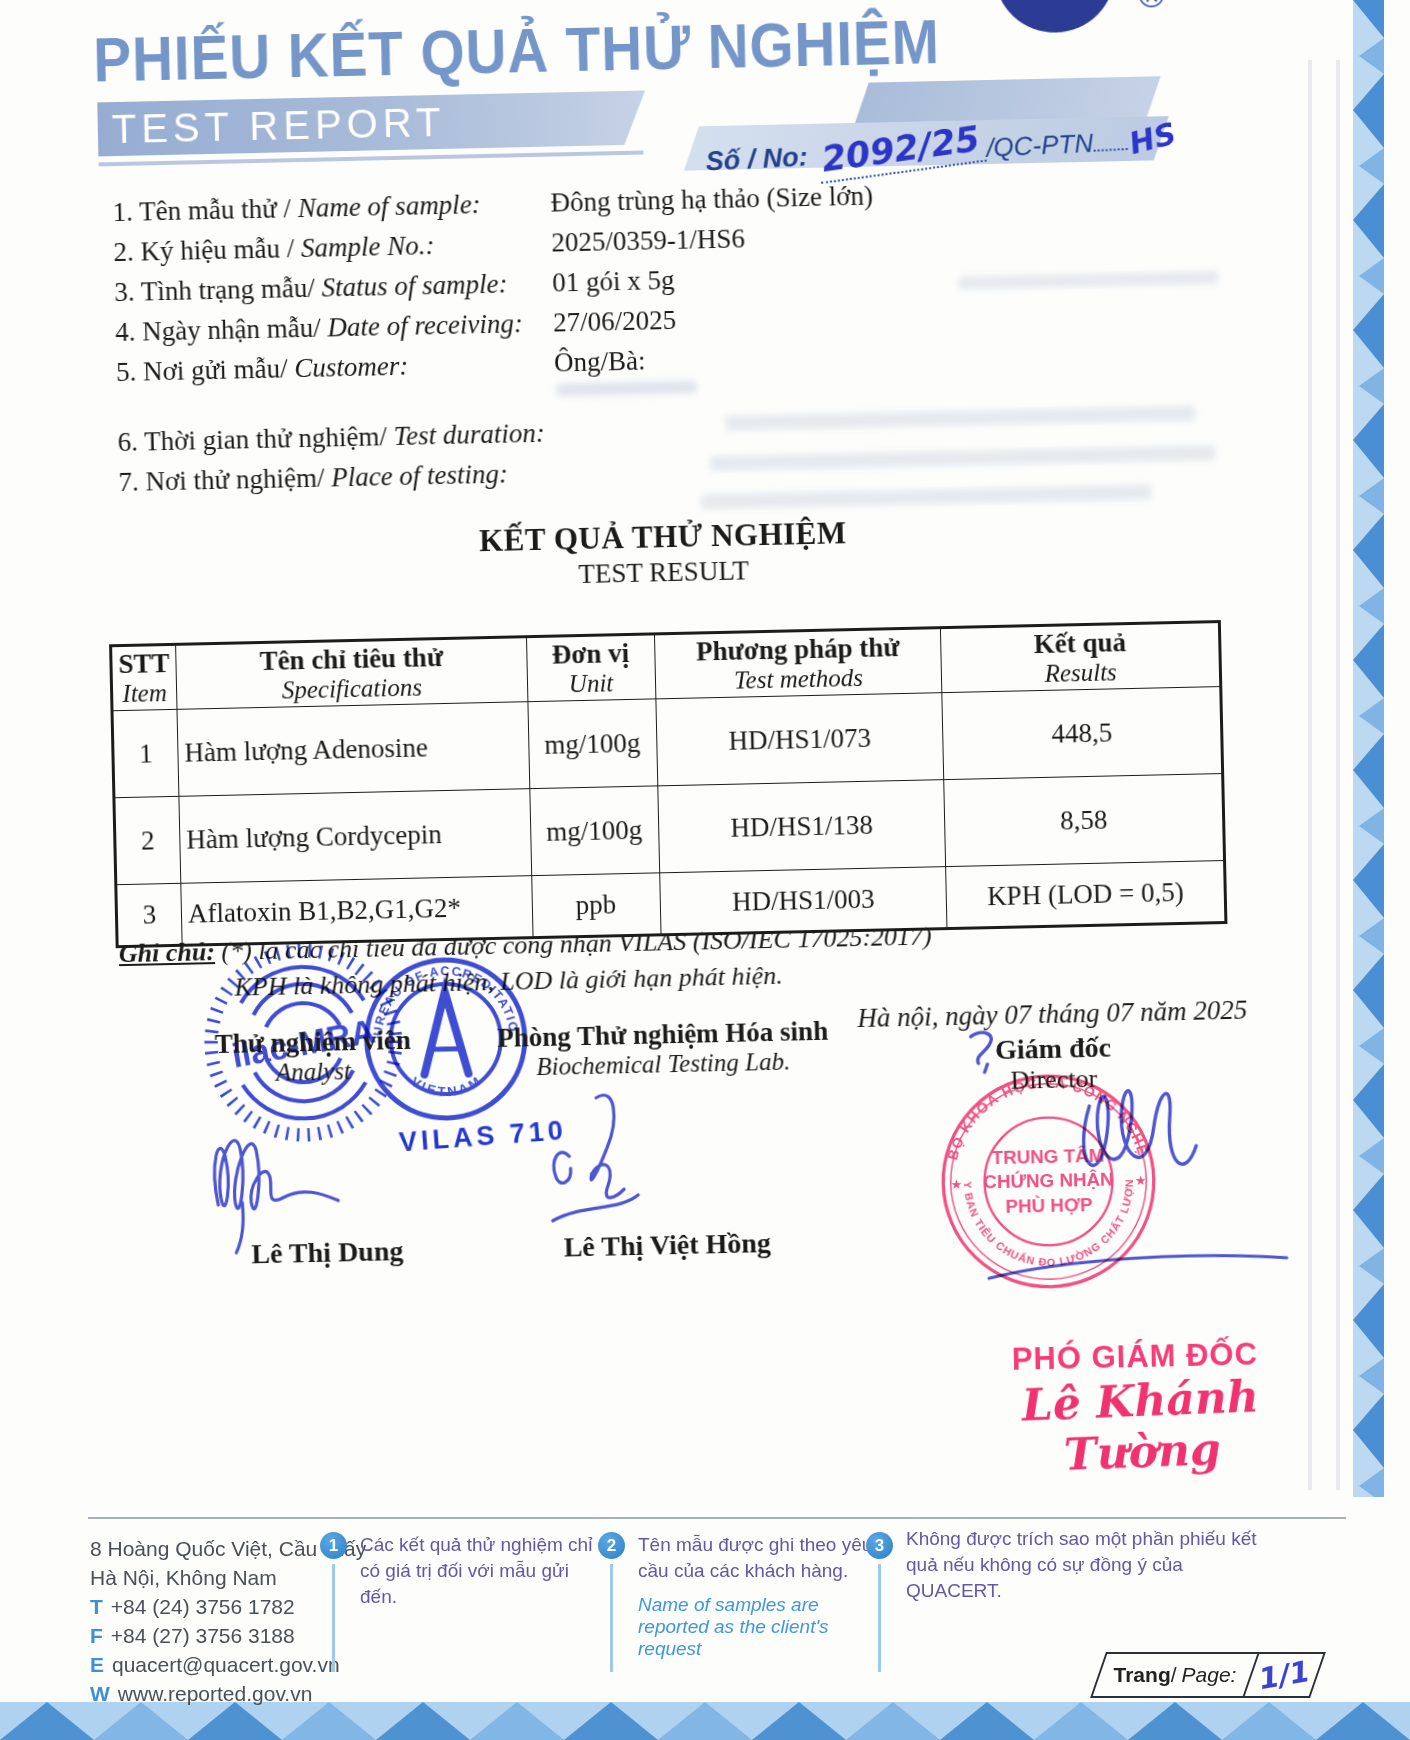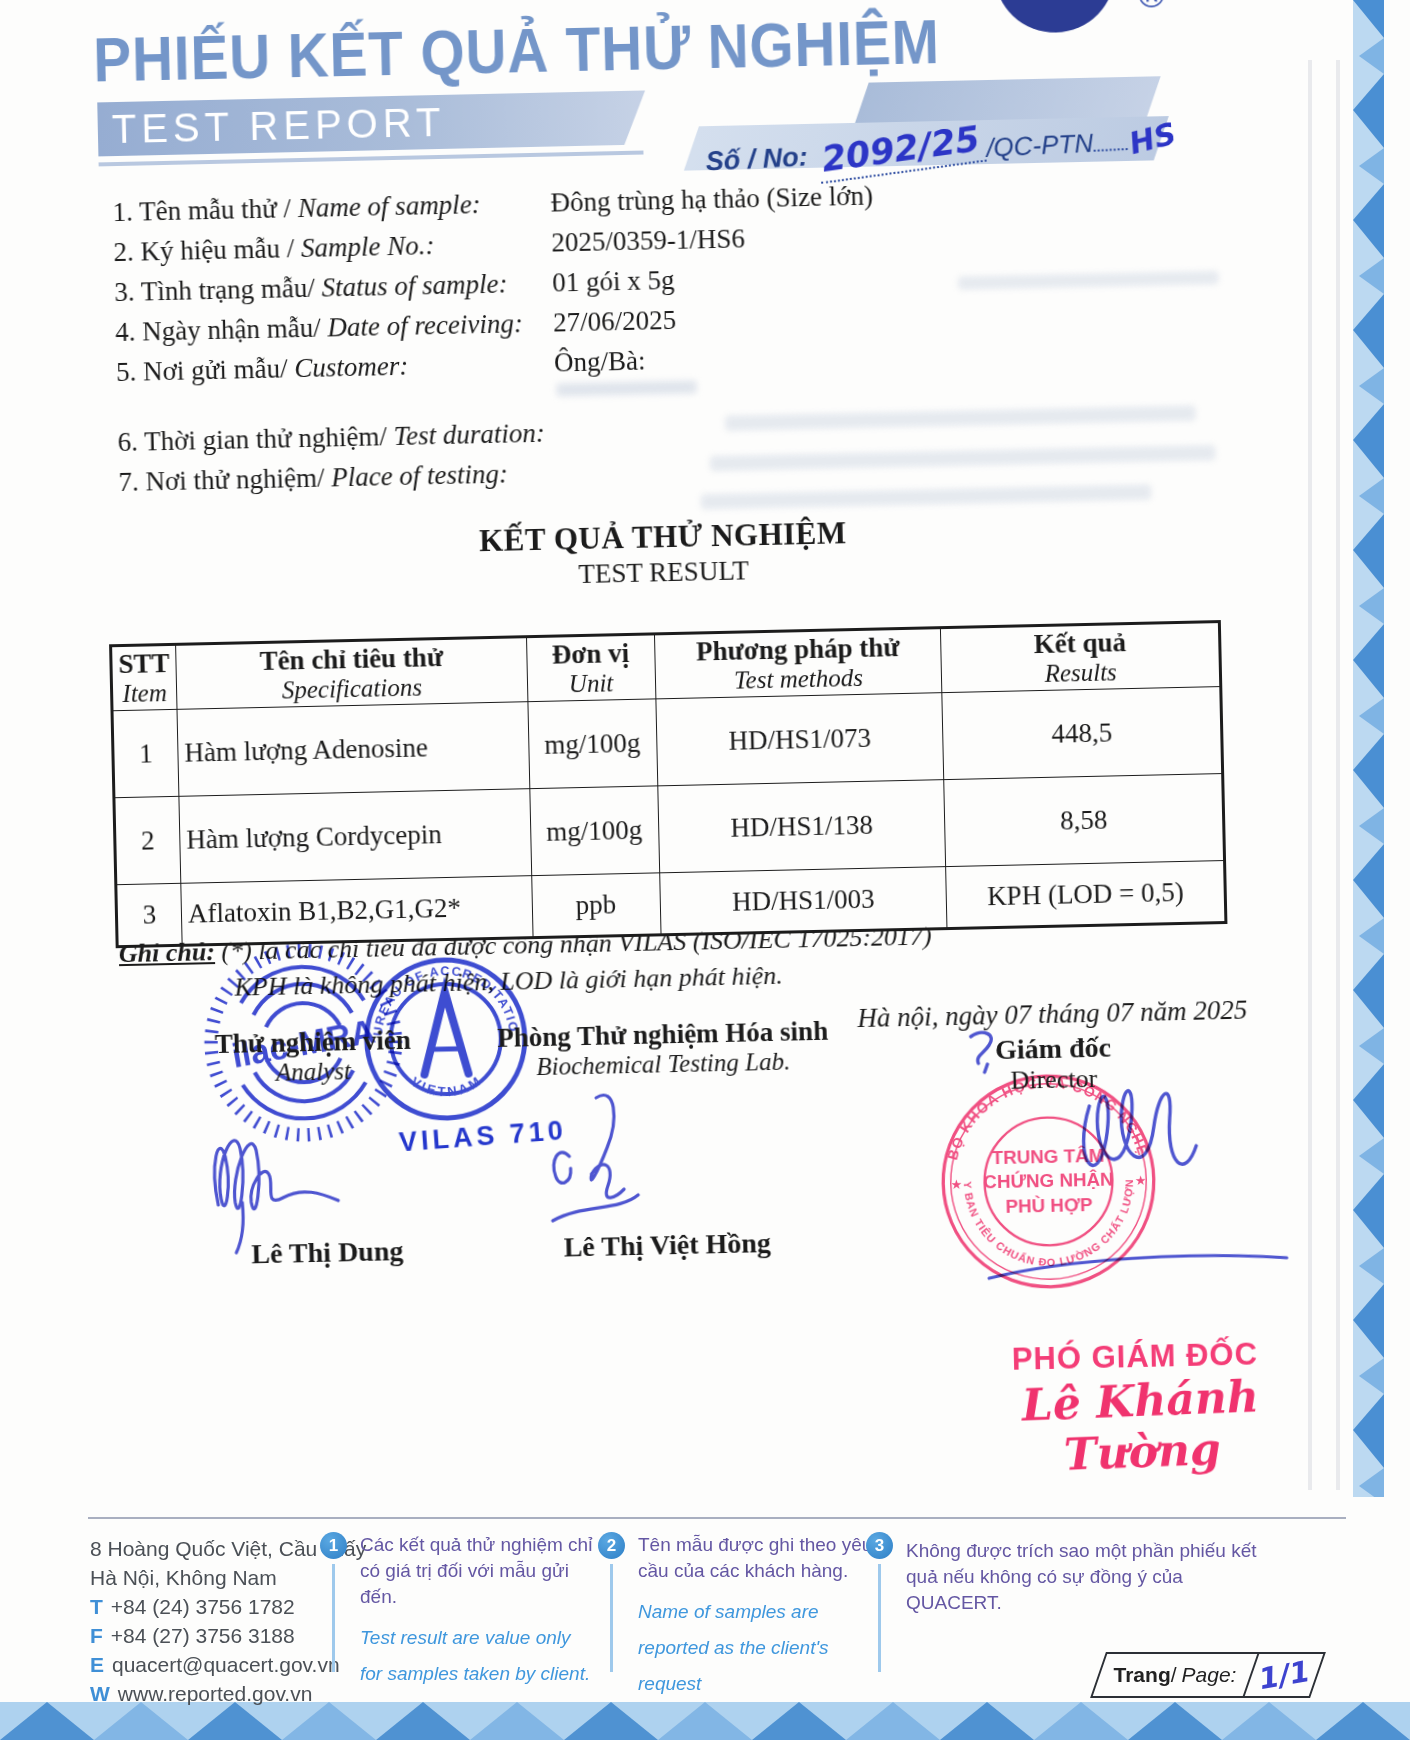--- a/index.html
+++ b/index.html
@@ -124,21 +124,21 @@
   .addr { position:absolute; left:90px; top:8px; font-size:21px; color:#4b5056;
     line-height:29px; }
   .addr .k { color:#3f8fd6; font-weight:bold; margin-right:8px; }
   .fnote-circle { position:absolute; width:27px; height:27px; border-radius:50%;
     background:radial-gradient(circle at 35% 30%,#5aa8e2,#2e7fc6); color:#fff;
     font-size:17px; font-weight:bold; display:flex; align-items:center;
     justify-content:center; }
   .fnote-line { position:absolute; width:2.5px; background:#9ec9ec; }
   .fnote { position:absolute; font-size:19px; }
   .fnote .vi { color:#6457a3; line-height:26px; }
-  .fnote .en { color:#3f97dd; font-style:italic; line-height:36px; margin-top:10px; }
+  .fnote .en { color:#3f97dd; font-style:italic; line-height:22px; margin-top:10px; }
 
   .page-box { position:absolute; left:1098px; top:1652px; width:216px; height:42px;
     border:2.5px solid #2c3036; transform:skewX(-19deg);
     font-family:"Liberation Sans","DejaVu Sans",sans-serif; display:flex; }
   .page-box .lbl { flex:1; display:flex; align-items:center; justify-content:center;
     transform:skewX(19deg); font-size:21px; color:#222; white-space:nowrap; }
   .page-box .lbl .pvi { font-weight:bold; }
   .page-box .lbl .pen { font-style:italic; margin-left:5px; }
   .page-box .val { width:64px; border-left:2.5px solid #2c3036; display:flex;
     align-items:center; justify-content:center; }
@@ -417,33 +417,32 @@
       <div><span class="k">T</span><span>+84 (24) 3756 1782</span></div>
       <div><span class="k">F</span><span>+84 (27) 3756 3188</span></div>
       <div><span class="k">E</span><span>quacert@quacert.gov.vn</span></div>
       <div><span class="k">W</span><span>www.reported.gov.vn</span></div>
     </div>
 
     <div class="fnote-circle" style="left:320px; top:6px;">1</div>
     <div class="fnote-line" style="left:332px; top:38px; height:108px;"></div>
     <div class="fnote" style="left:360px; top:6px; width:235px;">
       <div class="vi">Các kết quả thử nghiệm chỉ có giá trị đối với mẫu gửi đến.</div>
-      <div class="en">Test result are value only for samples taken by client.</div>
     </div>
 
     <div class="fnote-circle" style="left:598px; top:6px;">2</div>
     <div class="fnote-line" style="left:610px; top:38px; height:108px;"></div>
     <div class="fnote" style="left:638px; top:6px; width:240px;">
       <div class="vi">Tên mẫu được ghi theo yêu cầu của các khách hàng.</div>
       <div class="en">Name of samples are reported as the client's request</div>
     </div>
 
     <div class="fnote-circle" style="left:866px; top:6px;">3</div>
     <div class="fnote-line" style="left:878px; top:38px; height:108px;"></div>
-    <div class="fnote" style="left:906px; top:12px; width:370px;">
+    <div class="fnote" style="left:906px; top:0; width:370px;">
       <div class="vi">Không được trích sao một phần phiếu kết quả nếu không có sự đồng ý của QUACERT.</div>
     </div>
   </div>
 
   <div class="page-box">
     <div class="lbl">
       <span class="pvi">Trang</span>
       <span>/</span>
       <span class="pen">Page:</span>
     </div>

